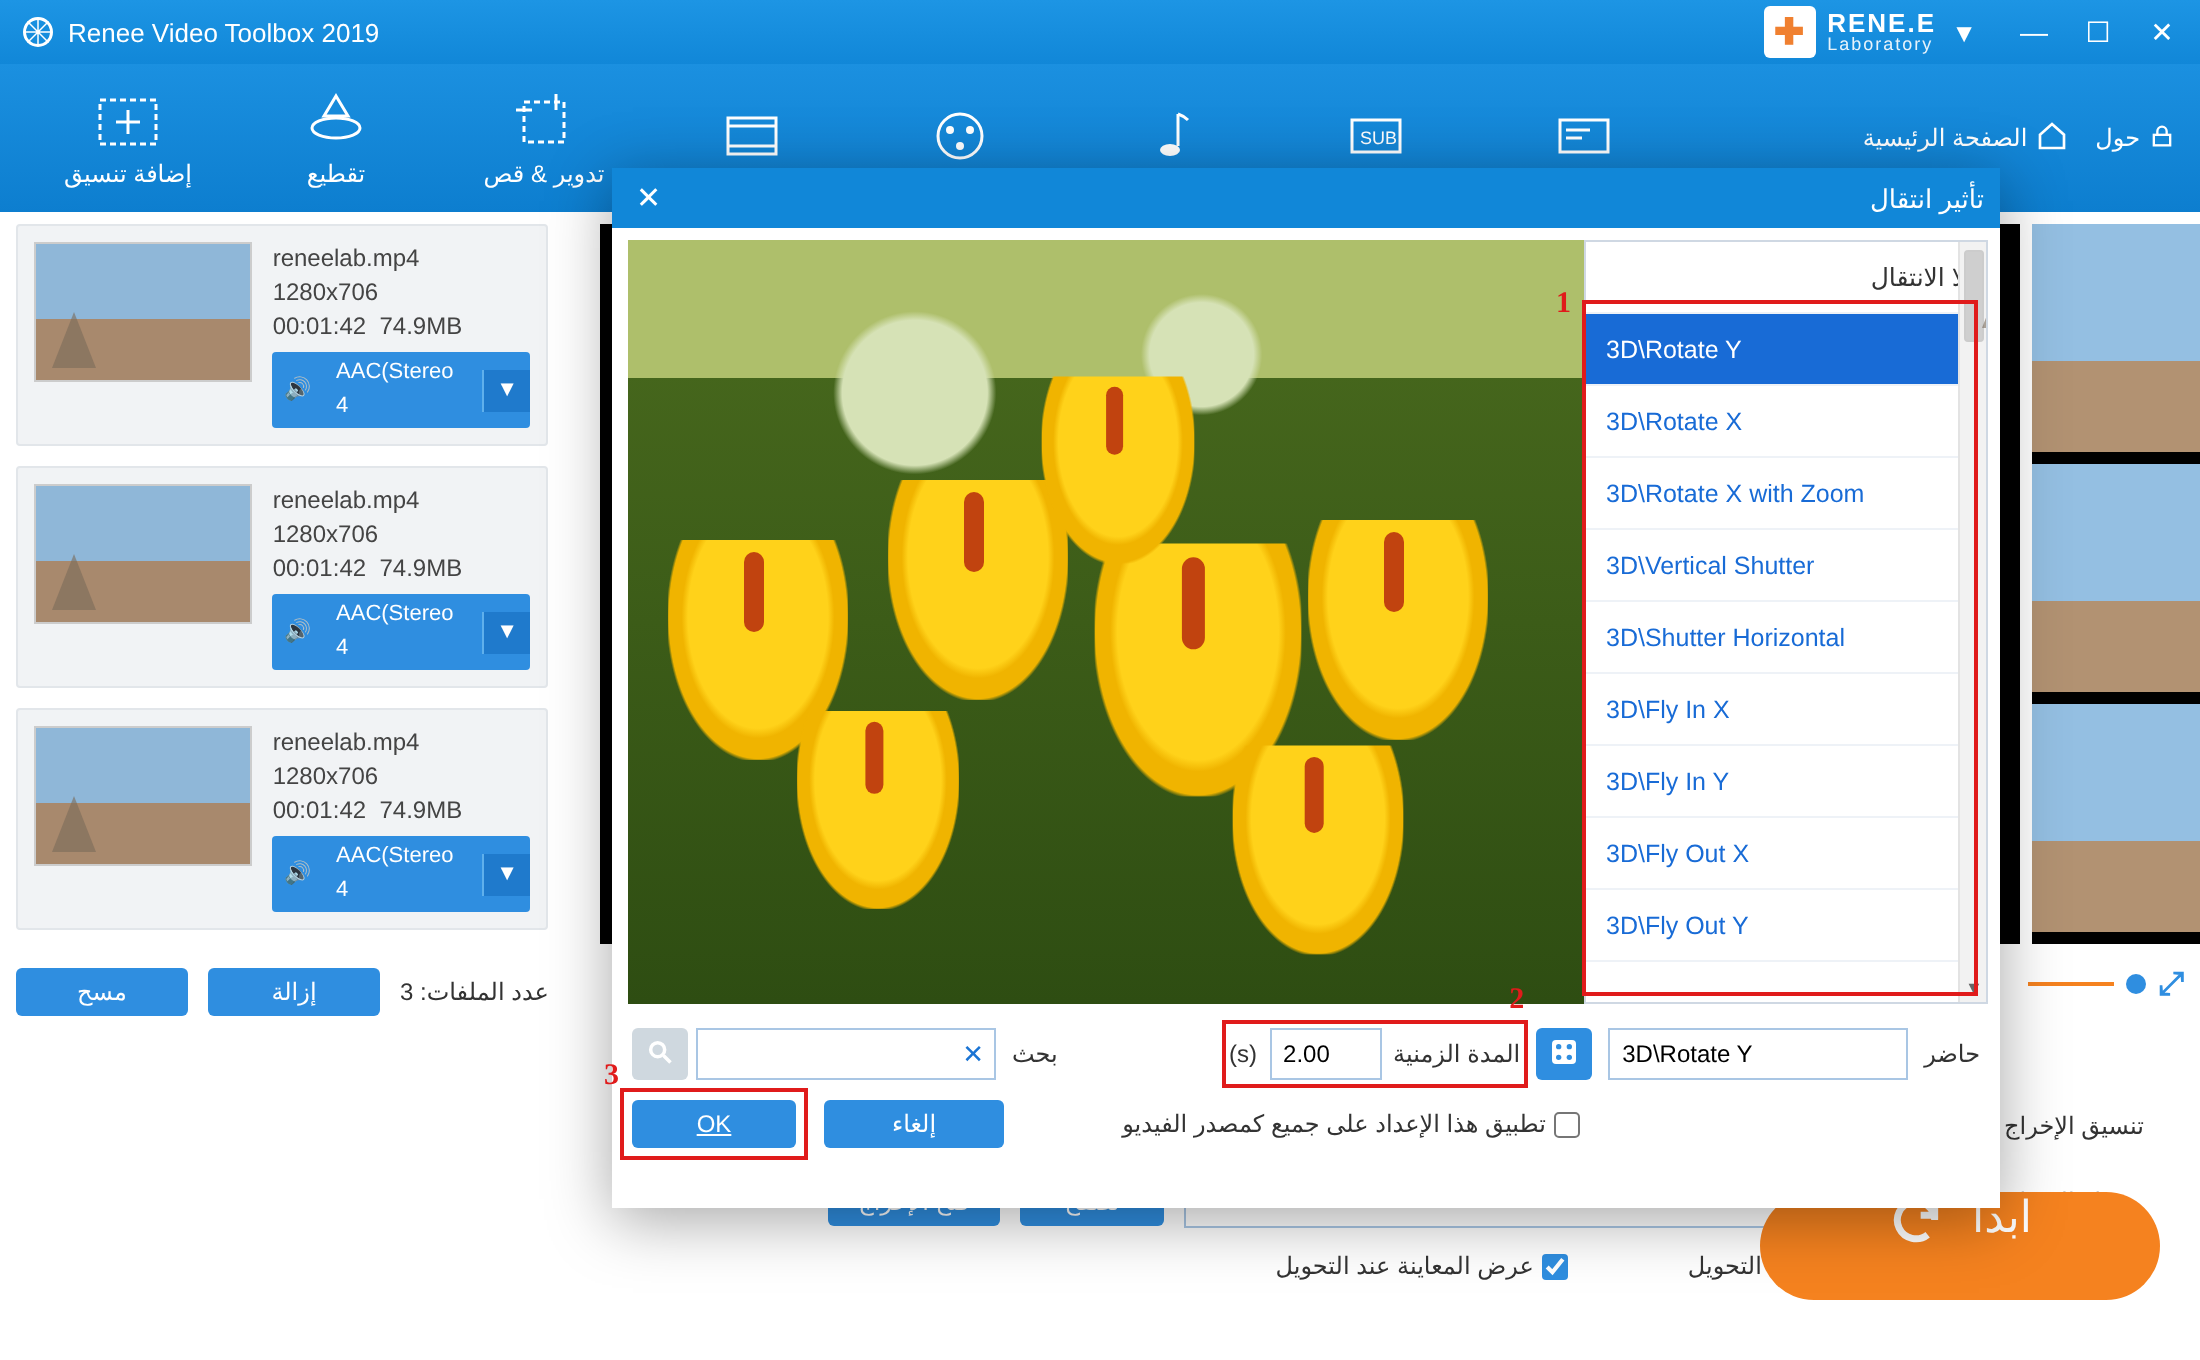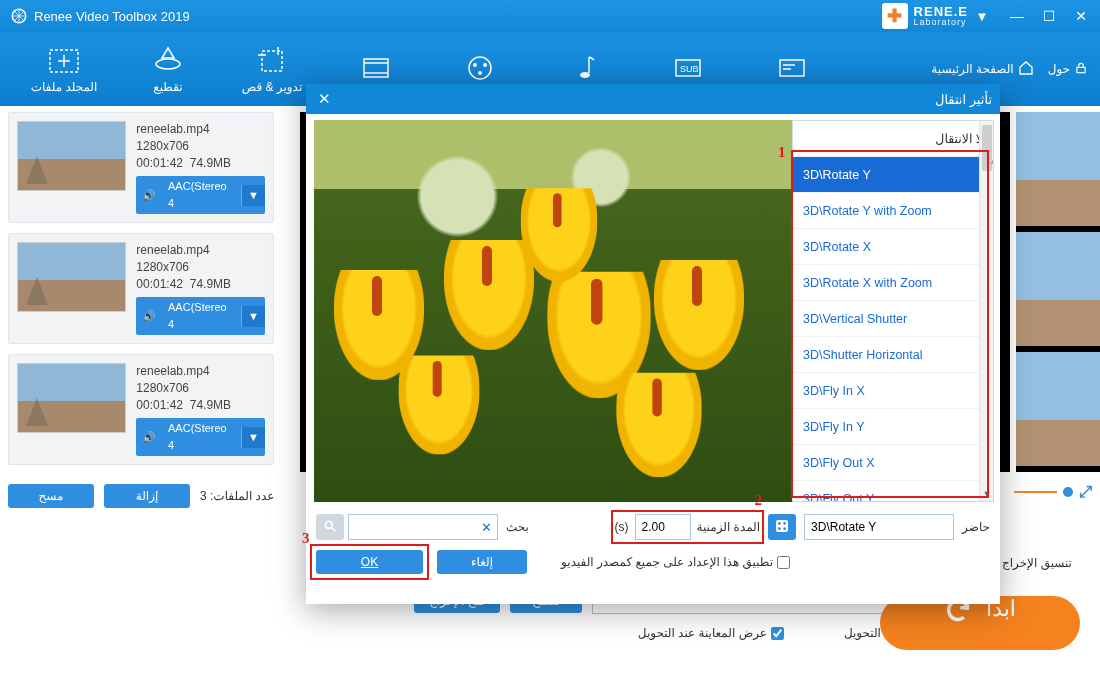--- a/index.html
+++ b/index.html
@@ -104,21 +104,21 @@
   .icon-btn { width:28px; height:26px; background:#2f8ee0; border-radius:3px; display:flex; align-items:center; justify-content:center; color:#fff; cursor:pointer;}
   .duration-wrap{ position:relative; display:flex; align-items:center; gap:6px;}
   .red-box { position:absolute; left:-4px; right:-4px; top:-4px; bottom:-4px; border:2px solid #e01b1b; pointer-events:none;}
   .search-wrap{ display:flex; align-items:center; gap:4px;}
   .search-clear{ position:relative; }
   .search-clear .xx{ position:absolute; right:6px; top:50%; transform:translateY(-50%); color:#1a74d4; font-size:13px; cursor:pointer;}
   .sq-btn{ width:28px;height:26px; background:#cfd8df; border-radius:3px; display:flex;align-items:center;justify-content:center; color:#fff;}
 
   .ok-wrap{position:relative; }
   .ok-wrap .red-box{ left:-6px; right:-6px; top:-6px; bottom:-6px;}
-  .btn-blue.wide{ width:107px;text-decoration:underline; }
+  .btn-blue.wide{ width:82px;text-decoration:underline; }
   .btn-blue.cancel{ width:90px; }
 
   
   svg { overflow:visible; }
 </style>
 </head>
 <body>
 
 <div class="titlebar">
   <span class="app-logo">
@@ -146,21 +146,21 @@
 
 <div class="toolbar">
   <div class="tool">
     <span class="ticon">
         <svg viewBox="0 0 34 34">
           <rect x="3" y="6" width="28" height="22" stroke-dasharray="3 2"></rect>
           <line x1="17" y1="11" x2="17" y2="23"></line>
           <line x1="11" y1="17" x2="23" y2="17"></line>
         </svg>
       </span>
-    <span>المجلد ملفات</span>
+    <span>إضافة تنسيق</span>
   </div>
   <div class="tool">
     <span class="ticon">
         <svg viewBox="0 0 34 34">
           <ellipse cx="17" cy="20" rx="12" ry="5"></ellipse>
           <path d="M17 4l6 10H11z"></path>
         </svg>
       </span>
     <span>تقطيع</span>
   </div>
@@ -359,21 +359,20 @@
         <div class="flower f4"></div>
         <div class="flower f5"></div>
         <div class="flower f6"></div>
         <div class="flower f7"></div>
     </div>
     <div class="effects">
       <span class="callout" style="left:-14px; top:24px;">1</span>
       <div class="effects-list">
         <div class="eff-item none">لا الانتقال</div>
         <div class="eff-item sel">3D\Rotate Y</div>
-        <div class="eff-item">3D\Rotate Y with Zoom</div>
         <div class="eff-item">3D\Rotate X</div>
         <div class="eff-item">3D\Rotate X with Zoom</div>
         <div class="eff-item">3D\Vertical Shutter</div>
         <div class="eff-item">3D\Shutter Horizontal</div>
         <div class="eff-item">3D\Fly In X</div>
         <div class="eff-item">3D\Fly In Y</div>
         <div class="eff-item">3D\Fly Out X</div>
         <div class="eff-item">3D\Fly Out Y</div>
         <div class="vscroll">
           <span class="arr up">▲</span>

